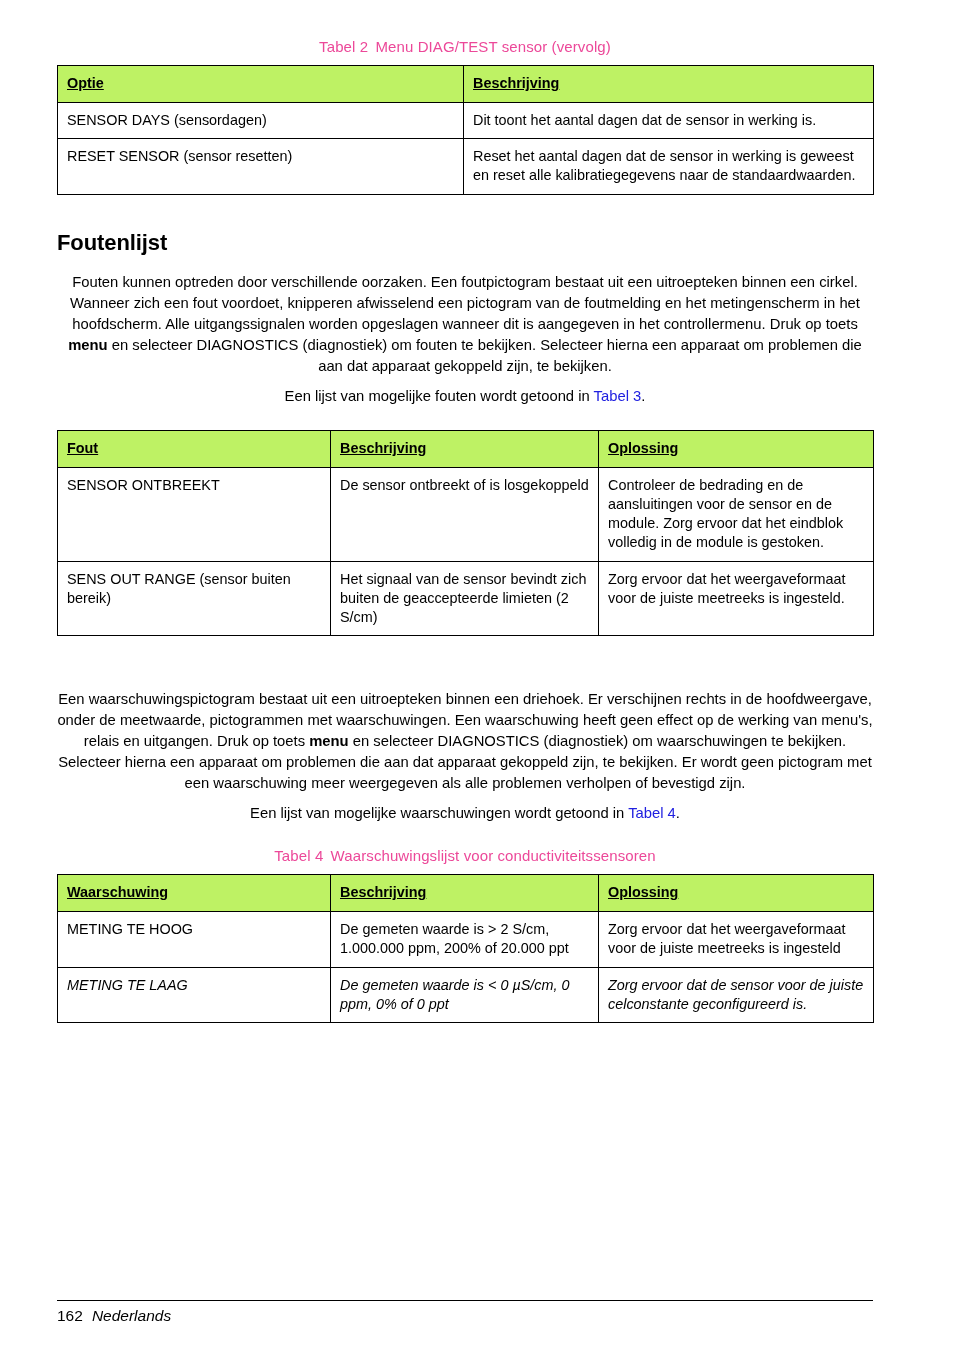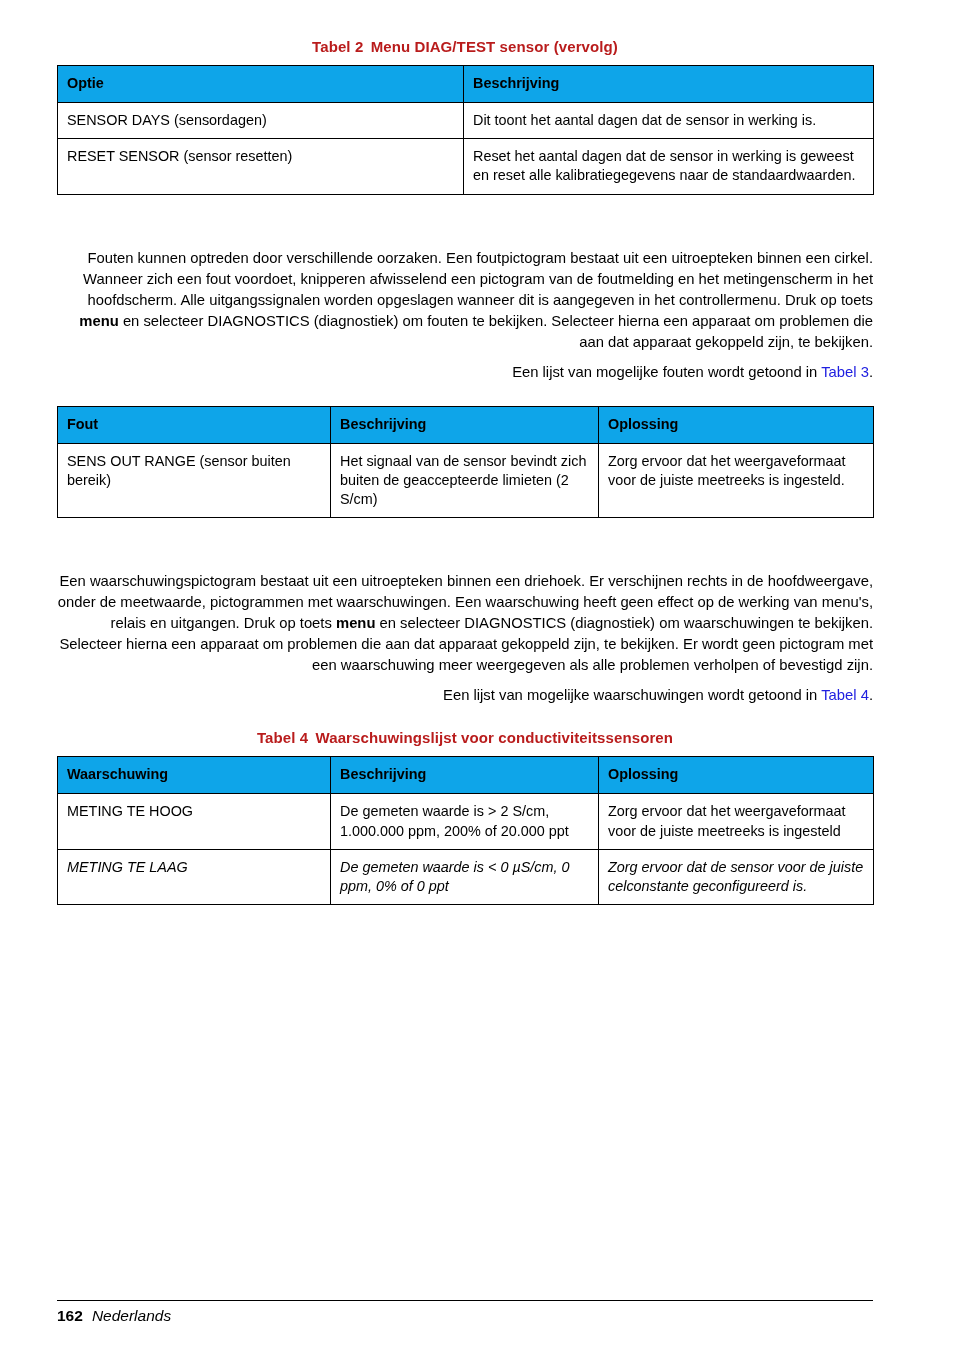--- a/index.html
+++ b/index.html
@@ -27,22 +27,22 @@
     position: absolute;
     left: 57px;
     top: 38px;
     width: 816px;
   }
 
   
   .table-caption {
     text-align: center;
     font-size: 15px;
-    font-weight: bold;
-    color: #b91c1c;
+    font-weight: normal;
+    color: #ec4899;
     margin: 0 0 10px 0;
     letter-spacing: 0.1px;
   }
   .table-caption .cap-gap { padding-left: 3px; }
 
   
   table.doc-table {
     border-collapse: collapse;
     width: 816px;
     table-layout: fixed;
@@ -52,24 +52,25 @@
   table.doc-table th,
   table.doc-table td {
     border: 1.1px solid #000;
     vertical-align: top;
     padding: 8px 9px 8px 9px;
     font-size: 14.4px;
     line-height: 1.33;
     text-align: left;
   }
   table.doc-table thead th {
-    background: #0ea5e9;
+    background: #bef264;
     font-weight: bold;
     padding-top: 8px;
     padding-bottom: 9px;
+    text-decoration: underline;
   }
   table.doc-table tbody td {
     font-weight: normal;
   }
 
   
   .t2 col.c1 { width: 406px; }
   .t2 col.c2 { width: 410px; }
 
   
@@ -89,21 +90,21 @@
     letter-spacing: -0.1px;
     line-height: 1.1;
   }
 
   
   p.body-text {
     font-size: 14.8px;
     line-height: 1.42;
     margin: 0;
     padding: 0;
-    text-align: right;
+    text-align: center;
   }
   p.body-text b { font-weight: bold; }
   a.xref {
     color: #2020e0;
     text-decoration: none;
   }
 
   
   .sp-after-table2 { height: 36px; }
   .sp-after-h1 { height: 17px; }
@@ -123,21 +124,21 @@
   }
   .footer-rule {
     border-top: 1.6px solid #000;
     width: 816px;
     margin: 0 0 6px 0;
   }
   .footer-line {
     font-size: 15.5px;
   }
   .footer-pagenum {
-    font-weight: bold;
+    font-weight: normal;
     font-style: normal;
     margin-right: 9px;
     text-align: right;
   }
   .footer-lang {
     font-style: italic;
   }
 </style>
 </head>
 <body>
@@ -167,20 +168,21 @@
         </tr>
         <tr class="row-tall">
           <td>RESET SENSOR (sensor resetten)</td>
           <td>Reset het aantal dagen dat de sensor in werking is geweest en reset alle kalibratiegegevens naar de standaardwaarden.</td>
         </tr>
       </tbody>
     </table>
 
     <div class="sp-after-table2"></div>
 
+    <h2 class="section-title">Foutenlijst</h2>
 
     <div class="sp-after-h1"></div>
 
     <p class="body-text"><span>Fouten kunnen optreden door verschillende oorzaken. Een foutpictogram bestaat uit een uitroepteken binnen een cirkel. Wanneer zich een fout voordoet, knipperen afwisselend een pictogram van de foutmelding en het metingenscherm in het hoofdscherm. Alle uitgangssignalen worden opgeslagen wanneer dit is aangegeven in het controllermenu. Druk op toets </span><b>menu</b><span> en selecteer DIAGNOSTICS (diagnostiek) om fouten te bekijken. Selecteer hierna een apparaat om problemen die aan dat apparaat gekoppeld zijn, te bekijken.</span></p>
 
     <div class="sp-after-p1"></div>
 
     <p class="body-text"><span>Een lijst van mogelijke fouten wordt getoond in </span><a class="xref" href="#">Tabel 3</a><span>.</span></p>
 
     <div class="sp-after-p2"></div>
@@ -194,20 +196,25 @@
         </colgroup>
       <thead>
         <tr>
           <th>Fout</th>
           <th>Beschrijving</th>
           <th>Oplossing</th>
         </tr>
       </thead>
       <tbody>
         <tr>
+          <td>SENSOR ONTBREEKT</td>
+          <td>De sensor ontbreekt of is losgekoppeld</td>
+          <td>Controleer de bedrading en de aansluitingen voor de sensor en de module. Zorg ervoor dat het eindblok volledig in de module is gestoken.</td>
+        </tr>
+        <tr>
           <td>SENS OUT RANGE (sensor buiten bereik)</td>
           <td>Het signaal van de sensor bevindt zich buiten de geaccepteerde limieten (2 S/cm)</td>
           <td>Zorg ervoor dat het weergaveformaat voor de juiste meetreeks is ingesteld.</td>
         </tr>
       </tbody>
     </table>
 
     <div class="sp-after-table3"></div>
 
 

